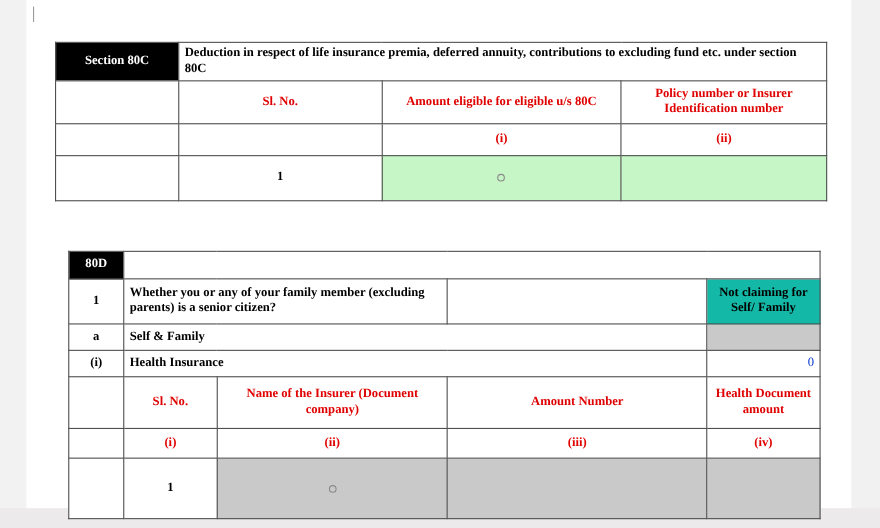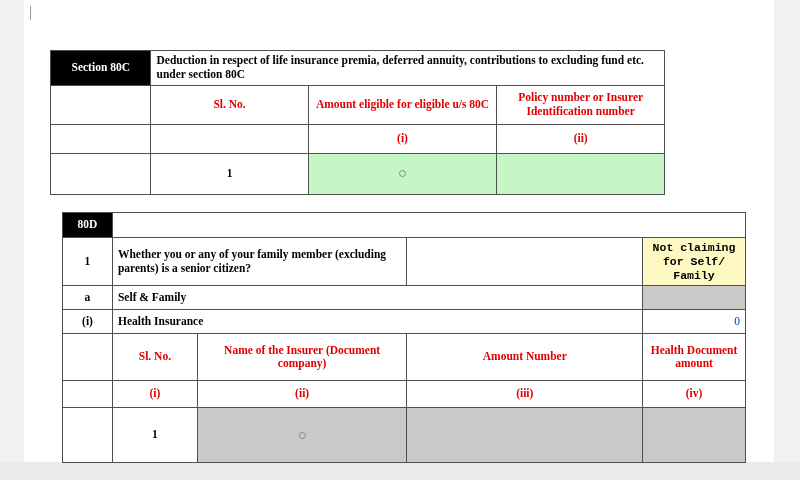--- a/index.html
+++ b/index.html
@@ -64,42 +64,41 @@
   .ctr { text-align: center; }
   .red { color: #e00000; font-weight: bold; text-align: center; }
   .blackhead {
     background: #000000;
     color: #ffffff;
     font-weight: bold;
     text-align: center;
     font-size: 12px;
   }
   .green { background: #c6f5c6; }
-  .greenlight { background: #fef9c3; font-family: Liberation Mono, monospace; }
+  .greenlight { background: #14b8a6; }
   .grey { background: #c9c9c9; }
 
   
   .block80c {
     position: absolute;
     left: 50px;
     top: 38px;
-    width: 615px;
-    margin-top: 12px;
+    width: 702px;
   }
   .block80c td { height: 18px; }
   .c80-row-title td { height: 24px; }
   .c80-hdr td { height: 32px; }
   .c80-rn td { height: 22px; }
   .c80-data td { height: 34px; }
 
   
   .block80d {
     position: absolute;
     left: 62px;
-    top: 212px;
+    top: 228px;
     width: 684px;
   }
   .block80d td { height: 18px; }
   .d-hdr td { height: 18px; }
   .d-q td { height: 34px; }
   .d-sub td { height: 17px; }
   .d-colhdr td { height: 40px; }
   .d-rn td { height: 20px; }
   .d-data td { height: 48px; }
 

